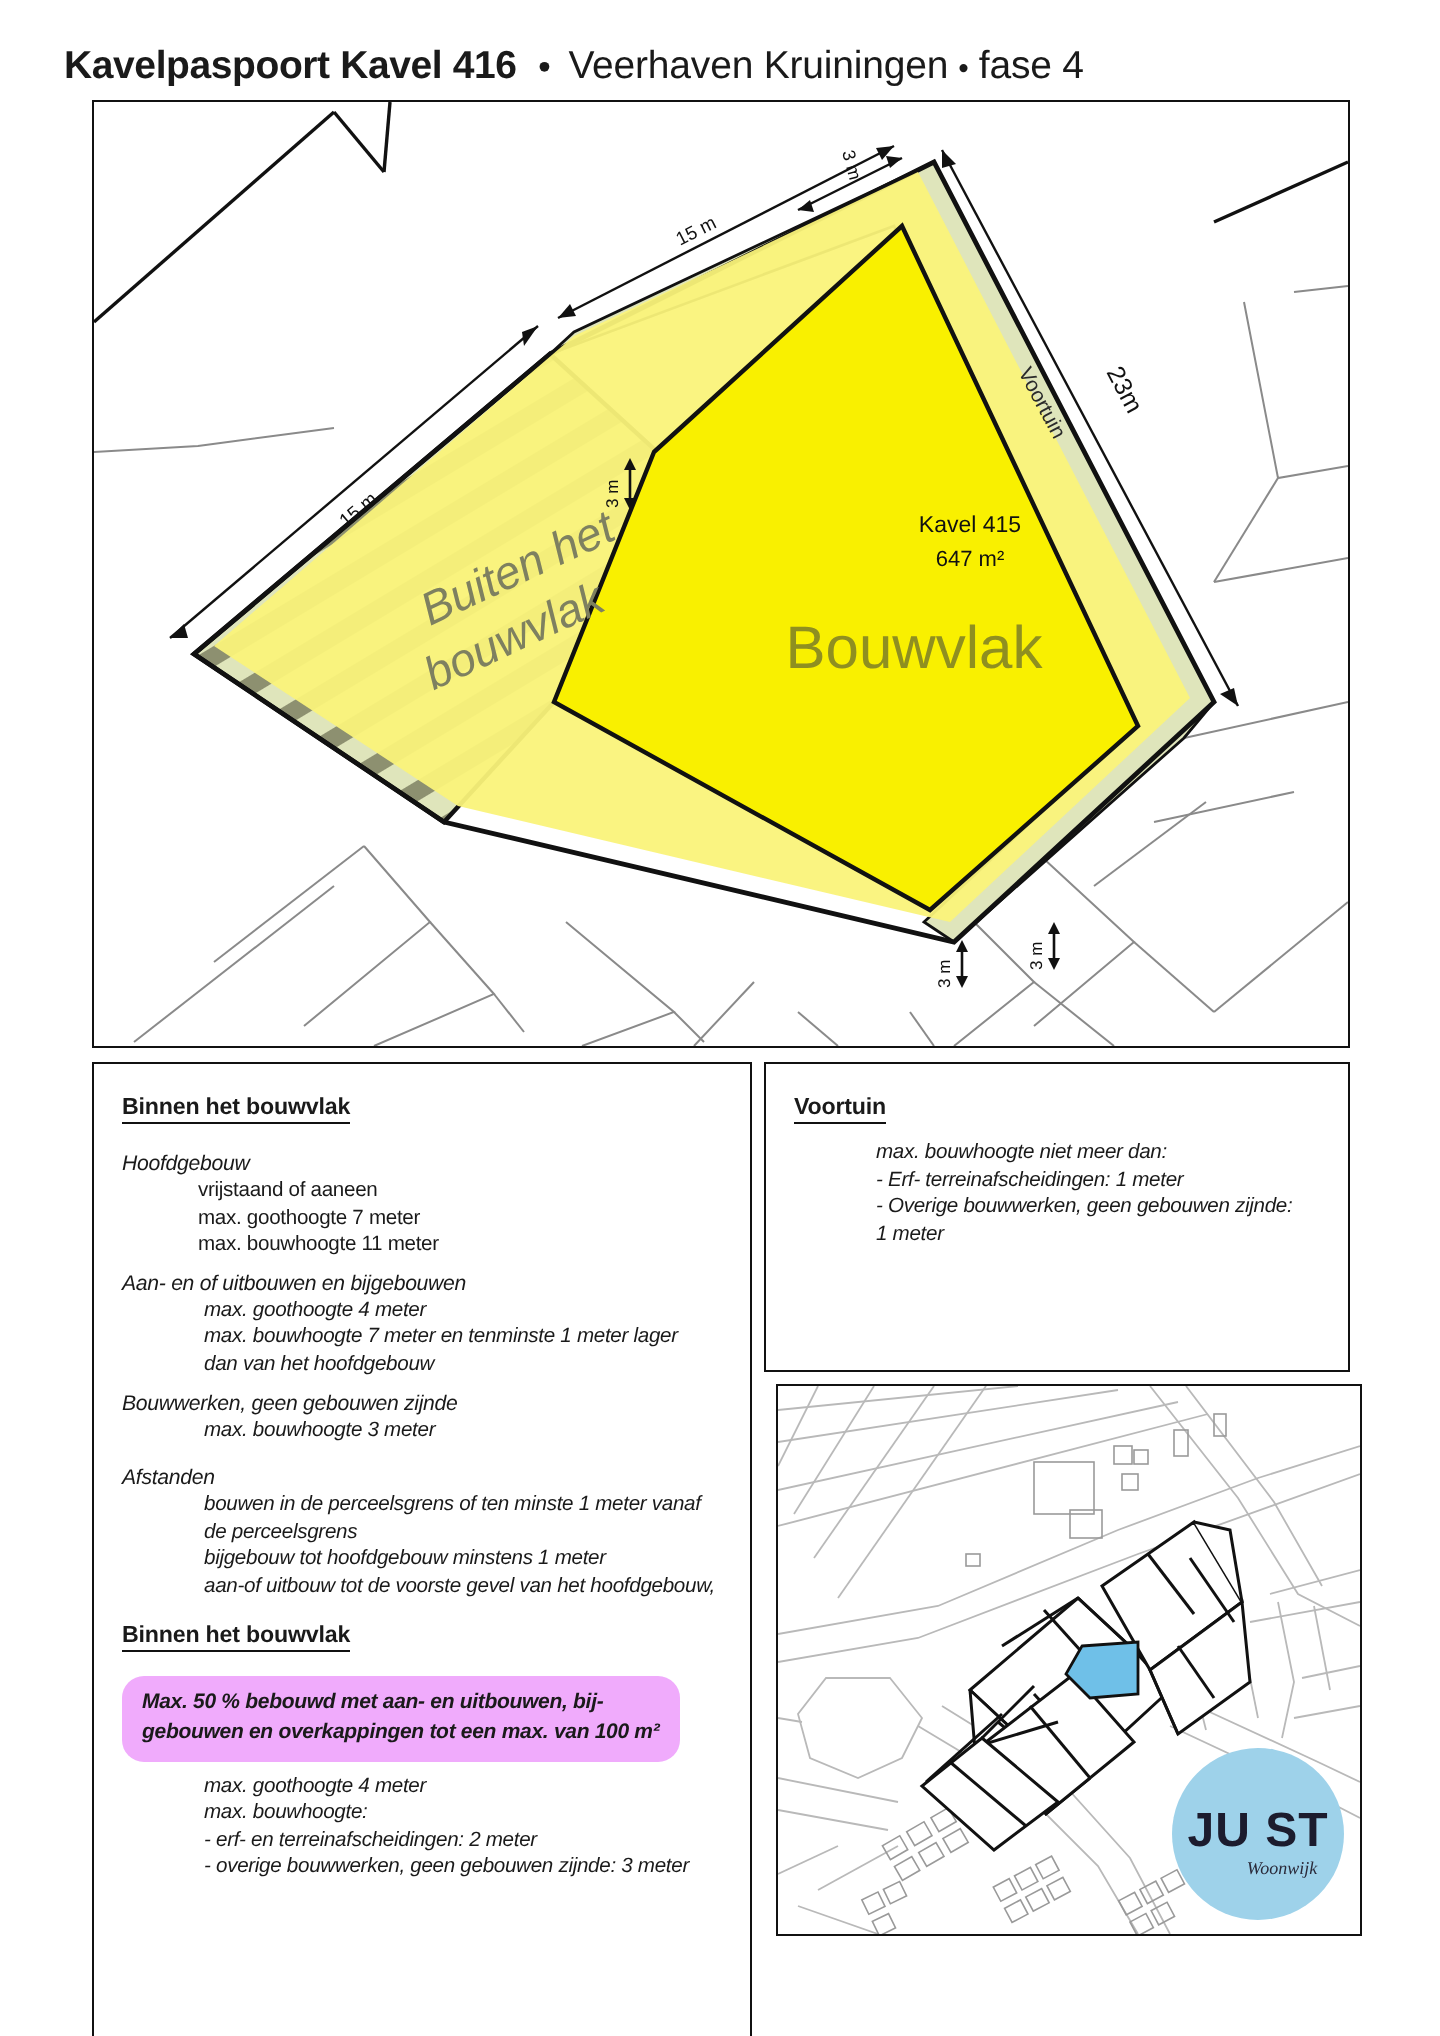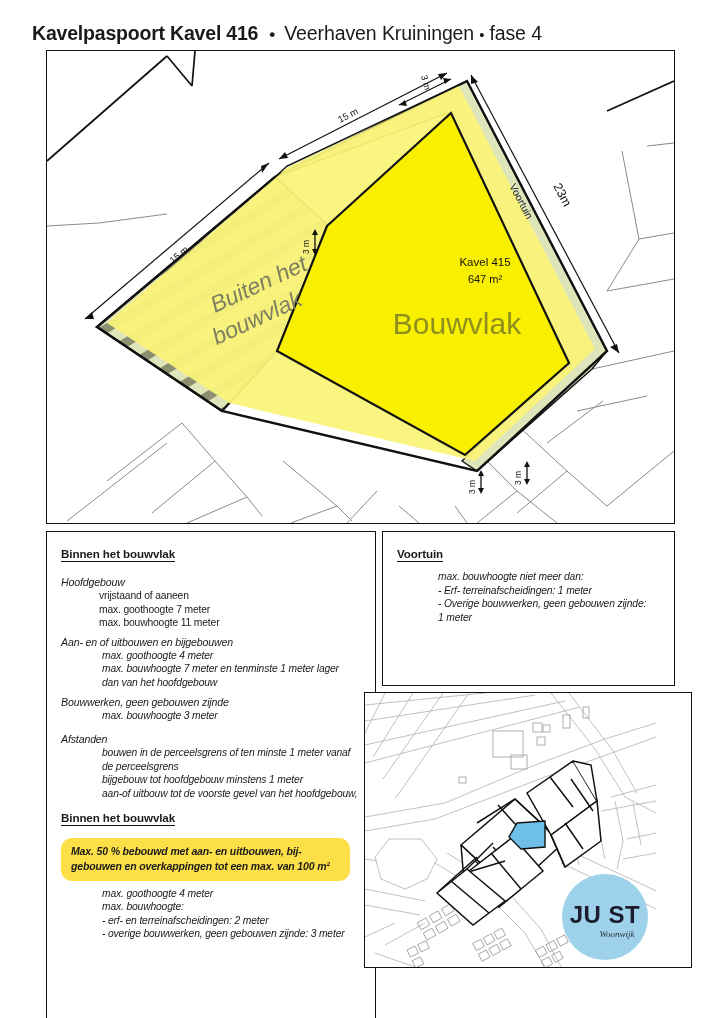--- a/index.html
+++ b/index.html
@@ -54,21 +54,21 @@
   
   .panel {
     position: absolute;
     border: 1.2px solid #111;
     background: #fff;
     box-sizing: border-box;
   }
   #map-panel   { left: 46px;  top: 50px;  width: 629px; height: 474px; overflow: hidden; }
   #left-panel  { left: 46px;  top: 531px; width: 330px; height: 527px; }
   #voortuin-panel { left: 382px; top: 531px; width: 293px; height: 155px; }
-  #inset-panel { left: 364px; top: 692px; width: 328px; height: 276px; overflow: hidden; text-align: center; }
+  #inset-panel { left: 388px; top: 692px; width: 293px; height: 276px; overflow: hidden; text-align: center; }
 
   
   .txtblock { position: absolute; left: 14px; top: 12px; right: 10px; }
   .sec-title {
     font-size: 11.6px;
     font-weight: bold;
     display: inline-block;
     border-bottom: 1.3px solid #111;
     padding-bottom: 1px;
     margin-bottom: 8px;
@@ -87,23 +87,23 @@
     line-height: 13.6px;
     padding-left: 6px;
     letter-spacing: -0.15px;
     white-space: nowrap;
     margin-left: 32px;
   }
   .line.ind { padding-left: 9px; font-style: italic; }
   .gap { height: 7px; }
 
   .highlight-box {
-    background: #fde047;
+    background: #f0abfc;
     border-radius: 11px;
-    padding: 6px 20px 7px 10px;
+    padding: 6px 10px 7px 10px;
     margin: 4px 12px 6px 0;
     display: inline-block;
   }
   .highlight-box .hl {
     font-size: 10.5px;
     font-style: italic;
     font-weight: 600;
     line-height: 15px;
     letter-spacing: -0.15px;
     white-space: nowrap;

